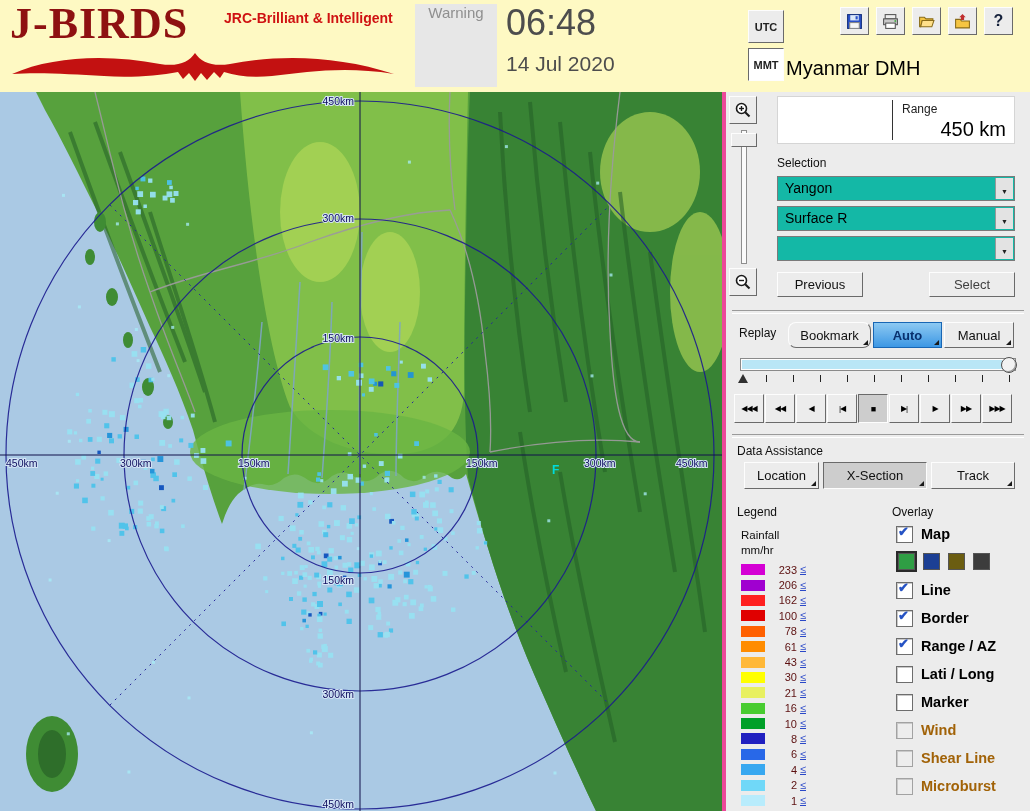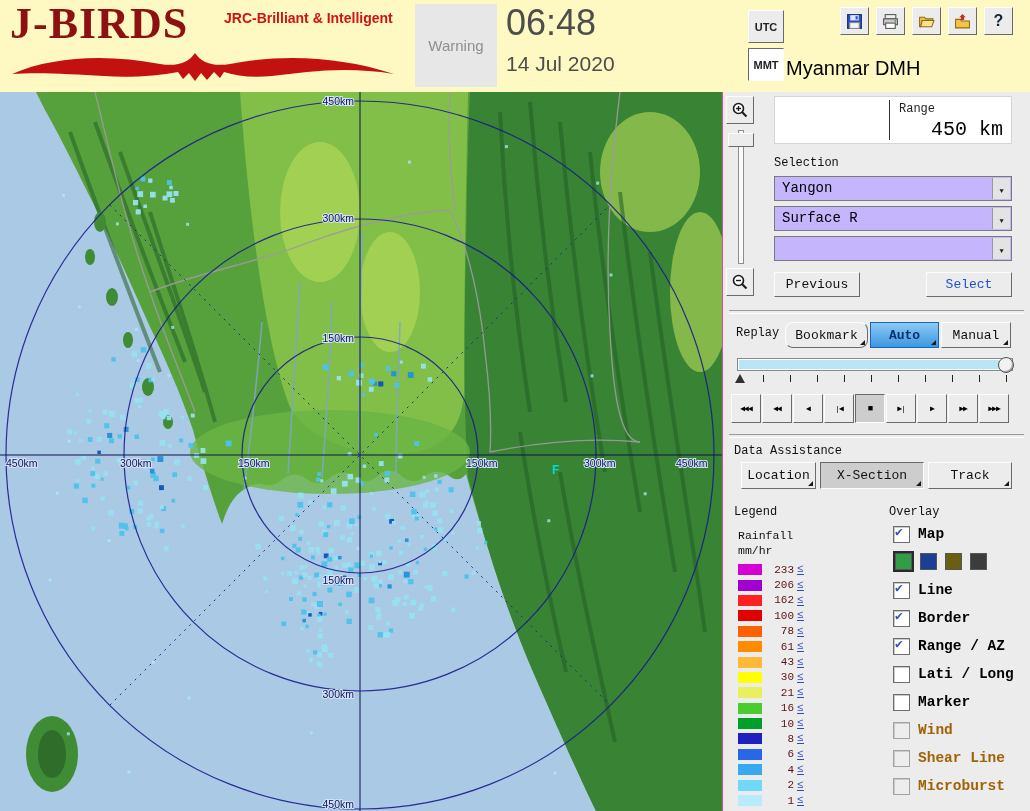--- a/index.html
+++ b/index.html
@@ -8,65 +8,65 @@
 
   
   header{position:absolute;left:0;top:0;width:1030px;height:109px;background:#fef9c3;
          border-bottom:1px solid #8f8f8f;box-sizing:border-box;}
   .logo-title{position:absolute;left:10px;top:-2px;font-family:"Liberation Serif",serif;
       font-weight:bold;font-size:44px;color:#8e1111;letter-spacing:1px;}
   .logo-subs{position:absolute;left:224px;top:9px;color:#cf1212;font-weight:bold;font-size:14px;line-height:18px;}
   .logo-subs .l2{letter-spacing:2px;}
   .eagle{position:absolute;left:8px;top:48px;}
   .warnbox{position:absolute;left:415px;top:4px;width:82px;height:83px;background:#e7e7e7;
-      display:flex;align-items:center;justify-content:center;color:#8f8f8f;font-size:15px;}
+      display:flex;align-items:flex-start;justify-content:center;color:#8f8f8f;font-size:15px;}
   .time{position:absolute;left:506px;top:2px;font-size:36px;color:#4d4d4d;}
   .date{position:absolute;left:506px;top:52px;font-size:21px;color:#4d4d4d;}
   .tzcol{position:absolute;left:748px;top:10px;display:flex;flex-direction:column;gap:5px;}
   .tz{width:36px;height:33px;font-size:11px;font-weight:bold;font-family:inherit;
       background:#ececec;border:1px solid;border-color:#fdfdfd #6a6a6a #6a6a6a #fdfdfd;padding:0;color:#222;}
   .tz.pressed{background:#fff;border-color:#6a6a6a #fdfdfd #fdfdfd #6a6a6a;}
   .tools{position:absolute;left:840px;top:7px;display:flex;gap:7px;}
   .tbtn{width:29px;height:28px;background:#ececec;border:1px solid;padding:0;
         border-color:#fdfdfd #6a6a6a #6a6a6a #fdfdfd;display:flex;align-items:center;justify-content:center;}
   .qmark{font-size:16px;font-weight:bold;color:#16223c;}
   .station{position:absolute;left:786px;top:57px;font-size:20px;color:#000;}
 
   
   .map{position:absolute;left:0;top:92px;width:722px;height:719px;background:#aac9e4;}
   .map svg{display:block;}
   .maplbl{font-size:10.5px;fill:#0d0d5e;stroke:#d6e6f6;stroke-width:2px;paint-order:stroke;}
   .mapF{font-size:12px;font-weight:bold;fill:#00dcdc;}
 
   
   .panel{position:absolute;left:722px;top:92px;width:308px;height:719px;background:#ececec;
-         border-left:1px solid #ec4899;box-sizing:border-box;font-family:Liberation Mono, monospace;}
+         border-left:4px solid #ec4899;box-sizing:border-box;}
   .btn{background:#ececec;border:1px solid;border-color:#fdfdfd #6a6a6a #6a6a6a #fdfdfd;
        font-family:inherit;font-size:13px;color:#111;position:absolute;padding:0;}
   .btn.pressed{background:#cdcdcd;border-color:#6a6a6a #fdfdfd #fdfdfd #6a6a6a;}
-  .btn.disabled{color:#1d4ed8;}
+  .btn.disabled{color:#404040;}
   .btn.autoblue{background:linear-gradient(#8dc9f2,#3c97e4);border:1px solid #1866b4;color:#08306e;font-weight:bold;}
   .tri{position:absolute;right:2px;bottom:2px;width:0;height:0;
        border-left:5px solid transparent;border-bottom:5px solid #1a1a1a;}
   .sect{position:absolute;font-size:12px;color:#101010;}
   .sep{position:absolute;left:6px;right:6px;height:2px;border-top:1px solid #9a9a9a;border-bottom:1px solid #ffffff;}
 
   .zoomcol{position:absolute;left:3px;top:4px;width:30px;height:200px;}
   .zbtn{left:0;width:28px;height:28px;display:flex;align-items:center;justify-content:center;}
   .zslider{position:absolute;left:0;top:34px;width:28px;height:134px;}
   .zgroove{position:absolute;left:12px;top:0;bottom:0;width:4px;background:#fafafa;border:1px solid #8e8e8e;}
   .zthumb{position:absolute;left:2px;top:3px;width:24px;height:12px;background:#ececec;
           border:1px solid;border-color:#fdfdfd #6a6a6a #6a6a6a #fdfdfd;}
 
   .rangebox{position:absolute;left:51px;top:4px;width:238px;height:48px;background:#fff;border:1px solid #d5d5d5;box-sizing:border-box;}
   .rdiv{position:absolute;left:114px;top:3px;bottom:3px;border-left:1px solid #333;}
   .rlabel{position:absolute;left:124px;top:5px;font-size:12px;color:#222;}
   .rvalue{position:absolute;right:8px;top:21px;font-size:20px;color:#000;}
 
-  .combo{position:absolute;left:51px;width:238px;height:25px;background:#c4b5fd;border:1px solid #7a7a7a;box-sizing:border-box;}
+  .combo{position:absolute;left:51px;width:238px;height:25px;background:#14b8a6;border:1px solid #7a7a7a;box-sizing:border-box;}
   .combo .val{position:absolute;left:7px;top:3px;font-size:14px;color:#000;}
   .combo .dbtn{position:absolute;right:1px;top:1px;bottom:1px;width:17px;background:#e3e3e3;
                border-left:1px solid #999;display:flex;align-items:center;justify-content:center;}
   .darr::after{content:"▼";font-size:7px;color:#222;}
 
   .timeline{position:absolute;left:14px;top:266px;width:276px;height:13px;background:#fdfdfd;border:1px solid #8a8a8a;box-sizing:border-box;}
   .tfill{position:absolute;left:1px;top:1px;bottom:1px;right:13px;background:#b9e6f6;}
   .knob{position:absolute;right:-2px;top:-2px;width:14px;height:14px;border-radius:50%;background:#f2f2f2;
         border:1px solid #505050;box-shadow:inset -1px -1px 0 #9b9b9b;}
   .ticks{position:absolute;left:14px;top:281px;width:276px;height:12px;}

